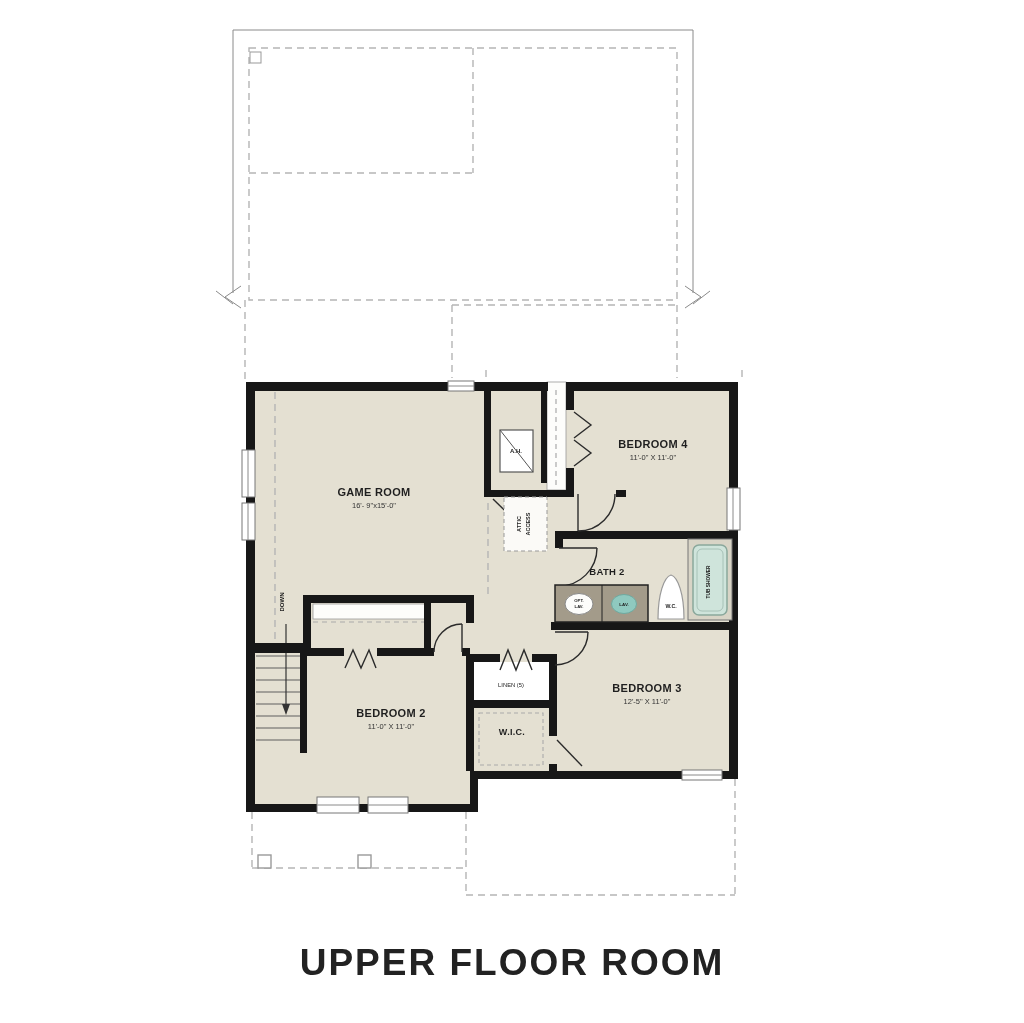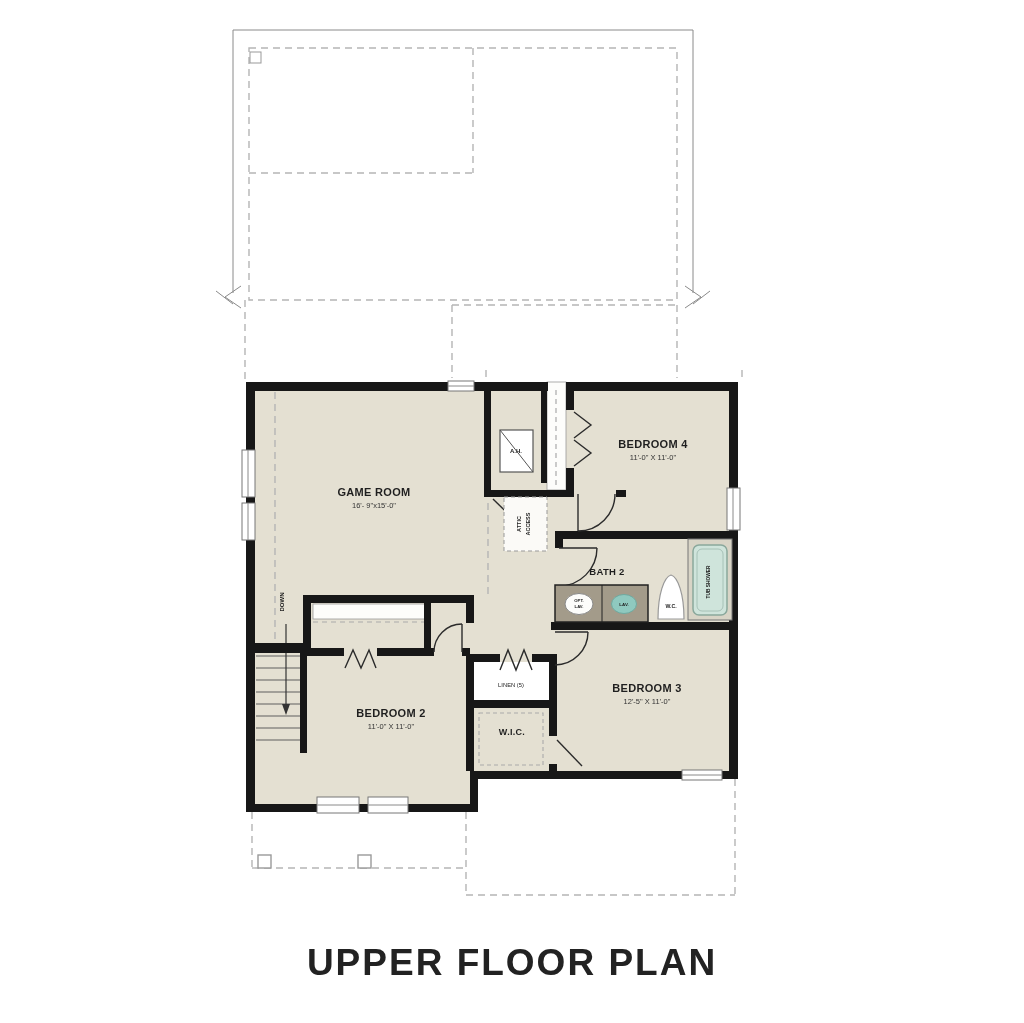--- a/index.html
+++ b/index.html
@@ -228,14 +228,14 @@
     <text class="room-dims" x="647" y="704" text-anchor="middle">12'-5" X 11'-0"</text>
     <text class="room-name" x="391" y="717" text-anchor="middle">BEDROOM 2</text>
     <text class="room-dims" x="391" y="729" text-anchor="middle">11'-0" X 11'-0"</text>
     <text class="room-name" x="607" y="575" text-anchor="middle" style="font-size:9.5px">BATH 2</text>
     <text class="room-name" x="512" y="735" text-anchor="middle" style="font-size:9px">W.I.C.</text>
     <text class="small-label" x="511" y="687" text-anchor="middle" style="font-size:5.8px;font-weight:normal">LINEN (5)</text>
     <text class="small-label" x="284" y="602" text-anchor="middle" transform="rotate(-90 284 602)" style="font-size:6px">DOWN</text>
   </g>
 </svg>
 
-<div class="plan-title">UPPER FLOOR PLAN</div>
+<div class="plan-title">UPPER FLOOR ROOM</div>
 </div>
 
 </body></html>

